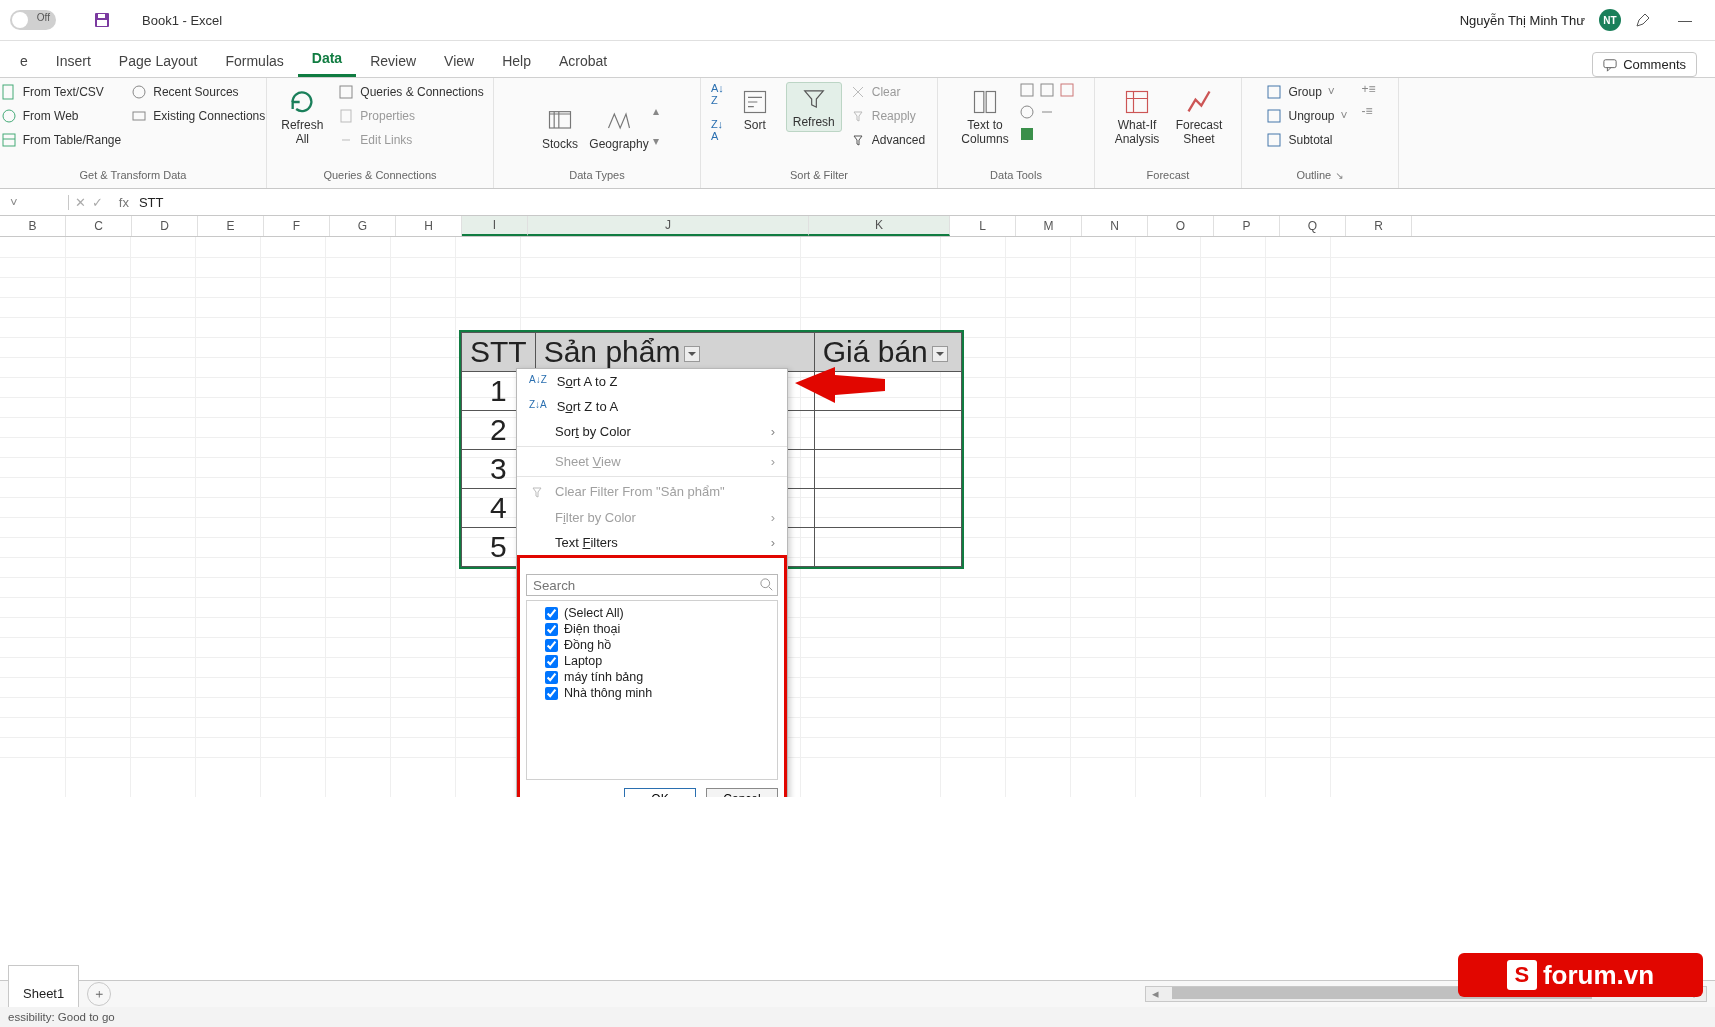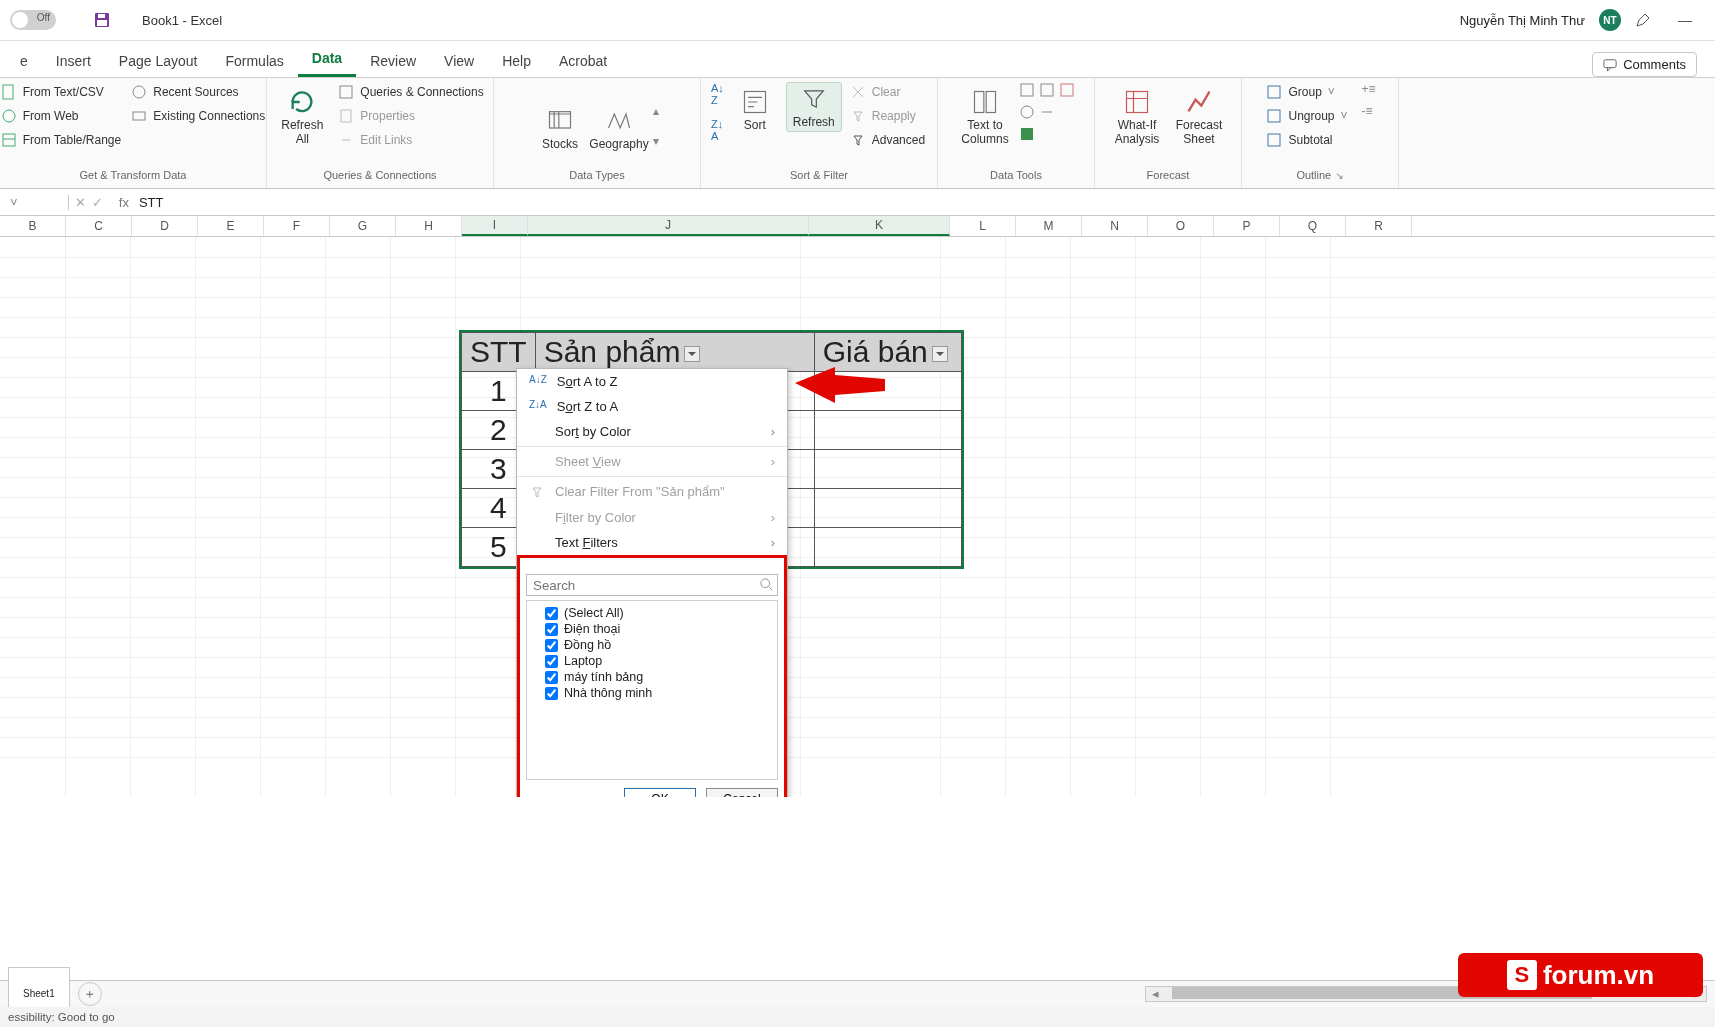--- a/index.html
+++ b/index.html
@@ -67,21 +67,21 @@
   .chklist{border:1px solid #d0d0d0;height:170px;padding:4px 4px;overflow:auto;}
   .chk{display:flex;align-items:center;gap:6px;padding:1px 0 1px 14px;font-size:12.5px;}
   .chk input{margin:0;}
   .dd-btns{display:flex;justify-content:flex-end;gap:10px;margin-top:8px;}
   .dd-btns button{width:72px;height:22px;border:1px solid #8a8a8a;background:#f4f4f4;font-size:12px;}
   .dd-btns button.ok{border:1px solid #2a6fb0;background:#fff;}
   
   .arrow{position:absolute;left:795px;top:124px;z-index:20;pointer-events:none;}
   
   .sheetbar{position:absolute;left:0;right:0;bottom:20px;height:26px;display:flex;align-items:center;border-top:1px solid #c8c8c8;background:#f7f7f7;}
-  .sheettab{padding:20px 14px;background:#fff;border:1px solid #c8c8c8;border-bottom:2px solid #107c41;font-size:10px;}
+  .sheettab{padding:20px 14px;background:#fff;border:1px solid #c8c8c8;border-bottom:2px solid #107c41;font-size:13px;}
   .addsheet{width:22px;height:22px;margin-left:8px;border:1px solid #c8c8c8;border-radius:50%;display:flex;align-items:center;justify-content:center;color:#666;}
   .hscroll{margin-left:auto;width:560px;height:14px;background:#eee;border:1px solid #c8c8c8;position:relative;margin-right:8px;}
   .hscroll .thumb{position:absolute;left:26px;top:0;width:420px;height:12px;background:#c0c0c0;}
   
   .status{position:absolute;left:0;right:0;bottom:0;height:20px;display:flex;align-items:center;font-size:11.5px;color:#555;background:#f3f3f3;padding:0 8px;}
   .status .right{margin-left:auto;margin-top:29px;}
   
   .wm{position:absolute;right:12px;bottom:30px;width:245px;height:44px;background:#e10600;border-radius:6px;color:#fff;display:flex;align-items:center;justify-content:center;font-size:26px;font-weight:600;z-index:30;}
   .wm .sq{width:30px;height:30px;background:#fff;color:#e10600;display:flex;align-items:center;justify-content:center;font-weight:700;margin-right:6px;border-radius:3px;font-size:22px;}
   u.acc{text-decoration:underline;}

